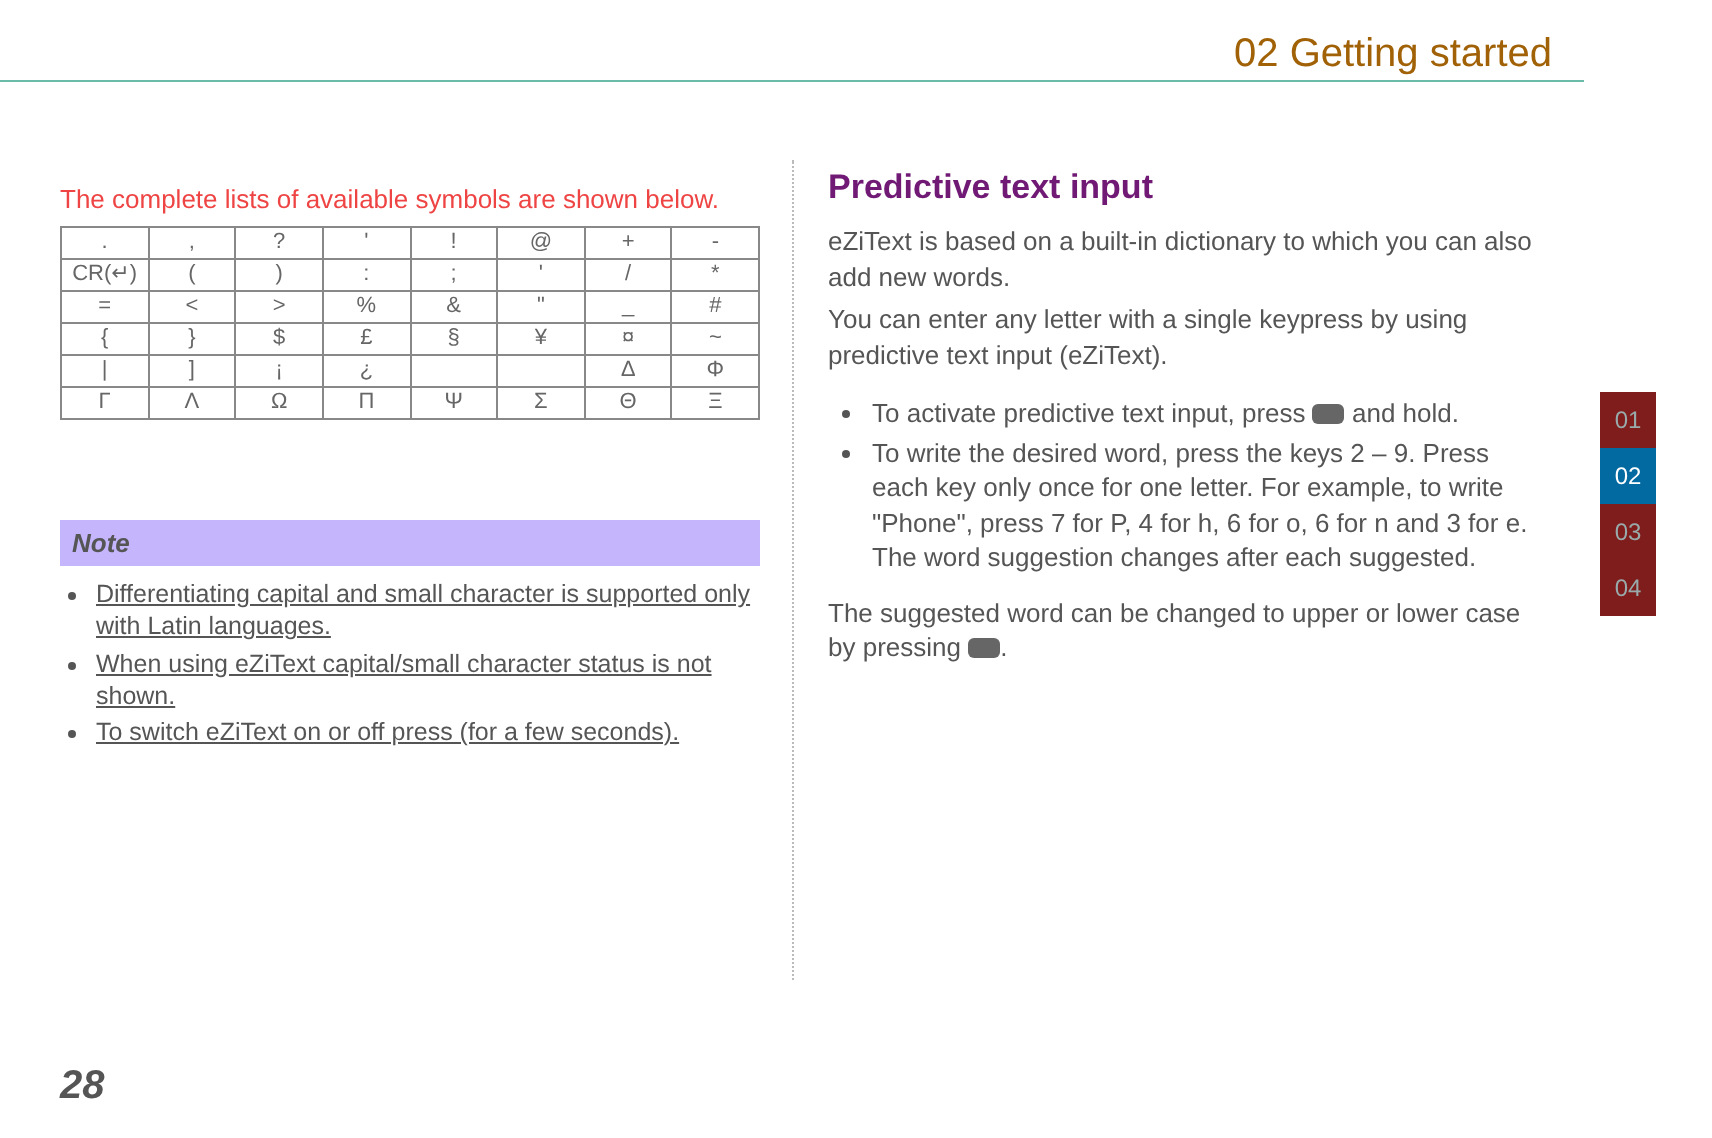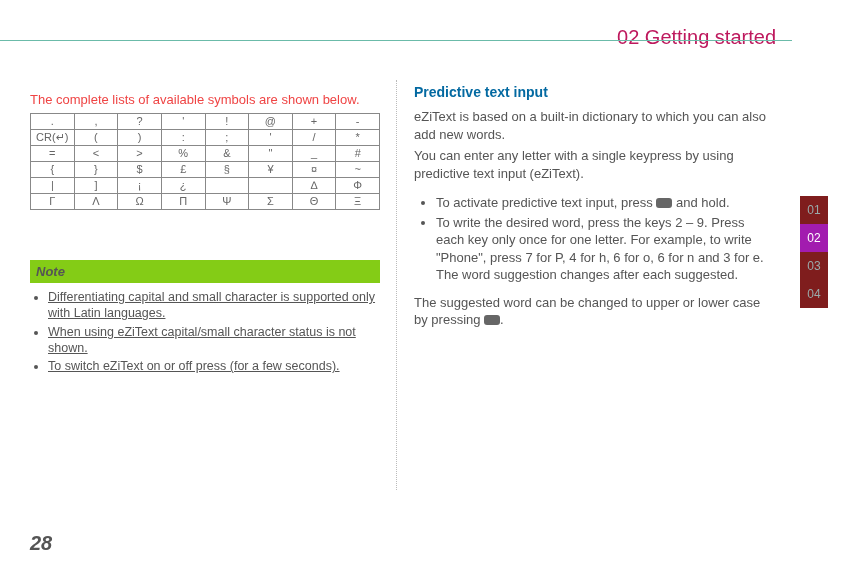--- a/index.html
+++ b/index.html
@@ -6,24 +6,24 @@
   body {
     font-family: Arial, Helvetica, sans-serif;
     width: 856px;
     height: 569px;
     position: relative;
     background: #fff;
     color: #444;
   }
   .header {
     position: absolute;
-    top: 26px;
+    top: 16px;
     right: 80px;
     font-size: 20px;
-    color: #be185d;
+    color: #a16207;
     font-weight: 500;
   }
   .header-rule {
     position: absolute;
     top: 40px;
     left: 0;
     width: 792px;
     height: 0;
     border-top: 1px solid #6bbba9;
   }
@@ -37,21 +37,21 @@
     width: 28px;
     height: 28px;
     font-size: 12px;
     color: #9aa;
     display: flex;
     align-items: center;
     justify-content: center;
     background: #7f1d1d;
   }
   .side-tab.active {
-    background: #a21caf;
+    background: #0369a1;
     color: #fff;
   }
   .left-col {
     position: absolute;
     left: 30px;
     top: 92px;
     width: 350px;
   }
   .divider {
     position: absolute;
@@ -84,43 +84,43 @@
     font-size: 11px;
     color: #666;
     width: 12.5%;
     padding: 0;
     line-height: 15px;
   }
   .note-box {
     margin-top: 50px;
   }
   .note-title {
-    background: #84cc16;
+    background: #c4b5fd;
     font-style: italic;
     font-weight: bold;
     font-size: 13px;
     padding: 4px 6px;
     color: #555;
   }
   .note-list {
     list-style: disc;
     padding-left: 18px;
     font-size: 12.5px;
     color: #555;
     margin-top: 6px;
   }
   .note-list li {
     margin-bottom: 2px;
     line-height: 1.3;
     text-decoration: underline;
   }
   .section-title {
-    font-size: 14px;
+    font-size: 17px;
     font-weight: bold;
-    color: #0369a1;
+    color: #701a75;
     margin-bottom: 8px;
   }
   .body-text {
     font-size: 13px;
     color: #555;
     line-height: 1.35;
     margin-bottom: 4px;
   }
   .bullet-list {
     list-style: disc;

